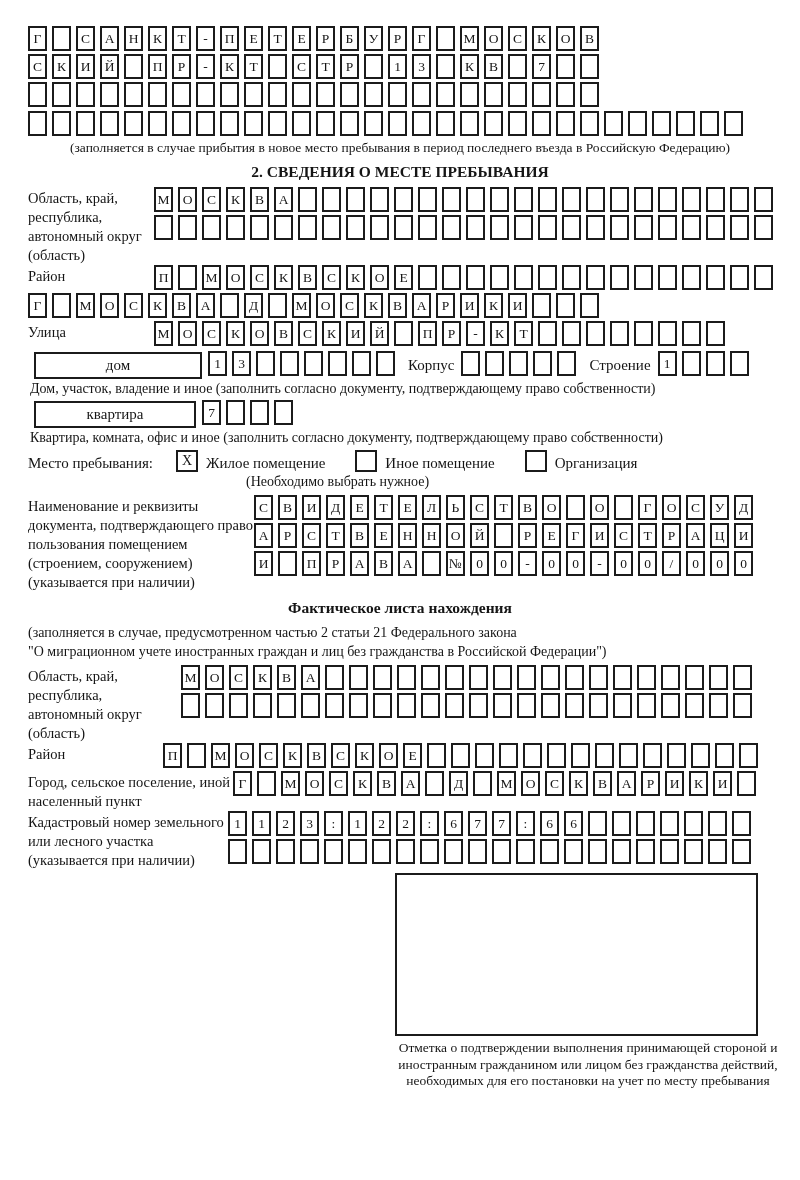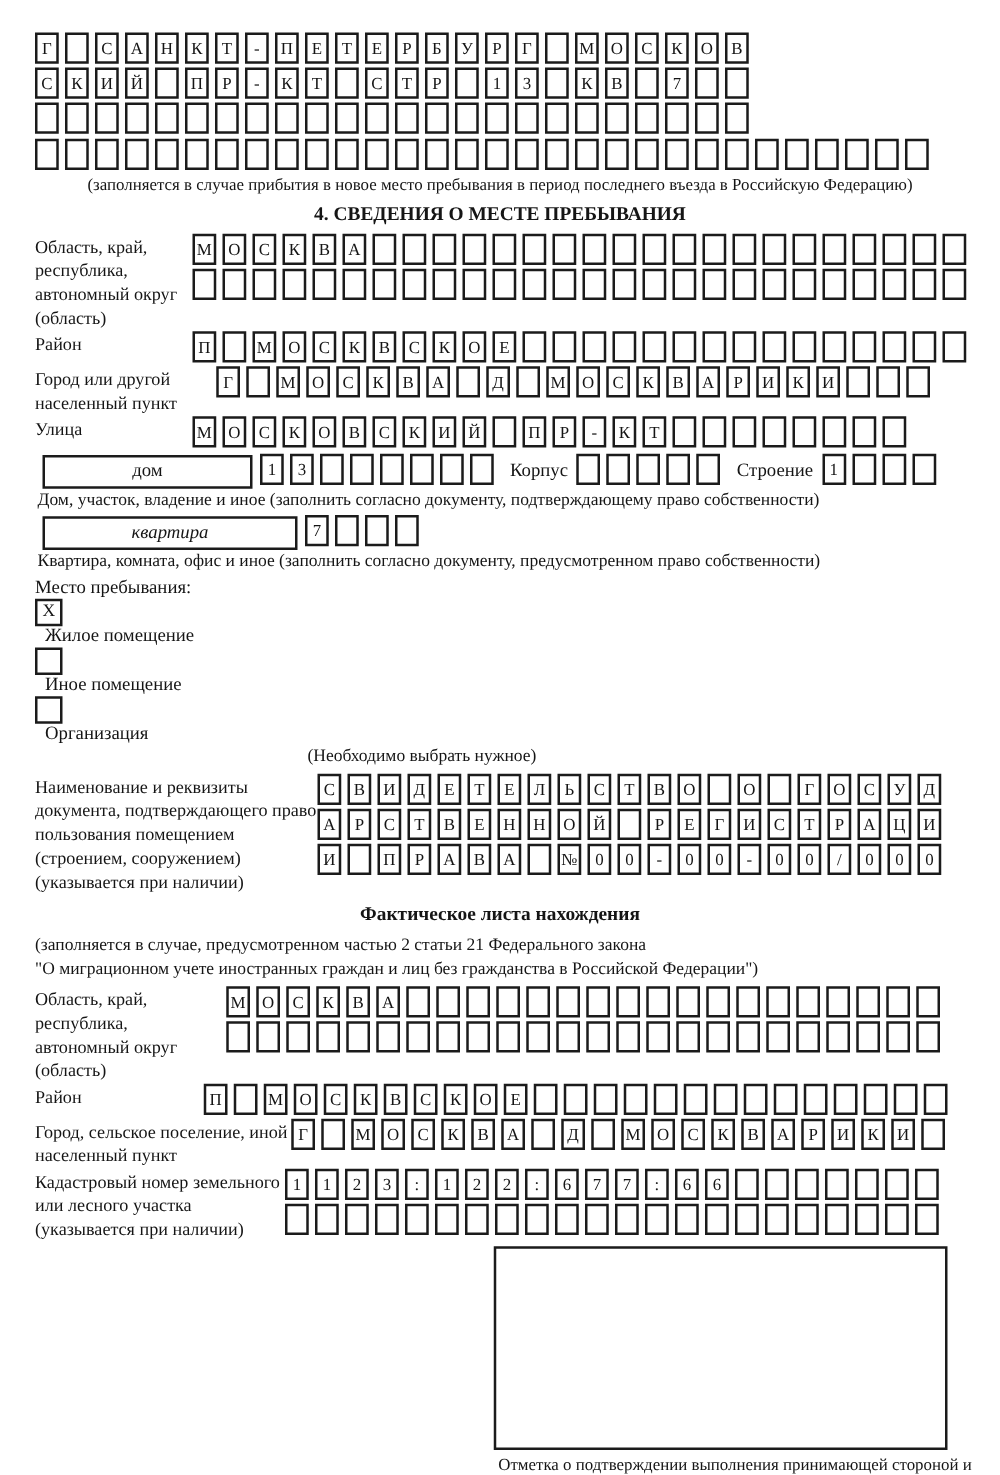--- a/index.html
+++ b/index.html
@@ -37,25 +37,25 @@
   .s2-label-narrow { width: 126px; }
   .s2-label-city { width: 145px; }
 
   .house-row, .apt-row { display: flex; align-items: center; margin-left: 6px; margin-top: 2px; }
   .named-box {
     box-sizing: border-box; border: 2px solid #1b1b1b; height: 27px;
     display: flex; align-items: center; justify-content: center;
     font-size: 15px; flex: none; margin-right: 6px;
   }
   .house-box { width: 168px; }
-  .apt-box { width: 204px; font-style: italic; }
+  .apt-box { width: 162px; }
   .inline-label { font-size: 15px; line-height: 27px; flex: none; margin: 0 7px 0 8px; }
   .row-caption { font-size: 14px; line-height: 18px; margin: 1px 0 2px 2px; }
 
-  .stay-row { display: flex; align-items: flex-start; margin-top: 3px; flex-direction: column; }
+  .stay-row { display: flex; align-items: flex-end; margin-top: 3px; }
   .stay-label { font-size: 15px; flex: none; width: 148px; }
   .checkbox {
     box-sizing: border-box; width: 22px; height: 22px; border: 2px solid #1b1b1b;
     display: flex; align-items: center; justify-content: center;
     font-size: 14px; flex: none;
   }
   .stay-opt-label { font-size: 15px; margin: 0 30px 0 8px; }
   .stay-note { font-size: 14px; line-height: 18px; margin: 1px 0 4px 218px; }
 
   .doc-field .field-label { width: 226px; }
@@ -189,21 +189,21 @@
         <span class="cell"></span>
         <span class="cell"></span>
         <span class="cell"></span>
         <span class="cell"></span>
         <span class="cell"></span>
         <span class="cell"></span>
       </div>
     <div class="caption caption-center">(заполняется в случае прибытия в новое место пребывания в период последнего въезда в Российскую Федерацию)</div>
   </div>
 
-  <div class="section-title">4. СВЕДЕНИЯ О МЕСТЕ ПРЕБЫВАНИЯ</div>
+  <div class="section-title">2. СВЕДЕНИЯ О МЕСТЕ ПРЕБЫВАНИЯ</div>
 
   <div class="field">
     <div class="field-label s2-label-narrow">Область, край, республика, автономный округ (область)</div>
     <div class="cells-col">
       <div class="cellrow">
           <span class="cell">М</span>
           <span class="cell">О</span>
           <span class="cell">С</span>
           <span class="cell">К</span>
           <span class="cell">В</span>
@@ -286,21 +286,20 @@
         <span class="cell"></span>
         <span class="cell"></span>
         <span class="cell"></span>
         <span class="cell"></span>
         <span class="cell"></span>
         <span class="cell"></span>
       </div>
   </div>
 
   <div class="field">
-    <div class="field-label s2-label-city">Город или другой населенный пункт</div>
     <div class="cellrow">
         <span class="cell">Г</span>
         <span class="cell"></span>
         <span class="cell">М</span>
         <span class="cell">О</span>
         <span class="cell">С</span>
         <span class="cell">К</span>
         <span class="cell">В</span>
         <span class="cell">А</span>
         <span class="cell"></span>
@@ -388,21 +387,21 @@
     <div class="named-box apt-box">
       <span>квартира</span>
     </div>
     <div class="cellrow">
         <span class="cell">7</span>
         <span class="cell"></span>
         <span class="cell"></span>
         <span class="cell"></span>
       </div>
   </div>
-  <div class="row-caption">Квартира, комната, офис и иное (заполнить согласно документу, предусмотренном право собственности)</div>
+  <div class="row-caption">Квартира, комната, офис и иное (заполнить согласно документу, подтверждающему право собственности)</div>
 
   <div class="stay-row">
     <div class="stay-label">Место пребывания:</div>
     <div class="checkbox">
       <span>X</span>
     </div>
     <span class="stay-opt-label">Жилое помещение</span>
     <div class="checkbox">
       <span></span>
     </div>

